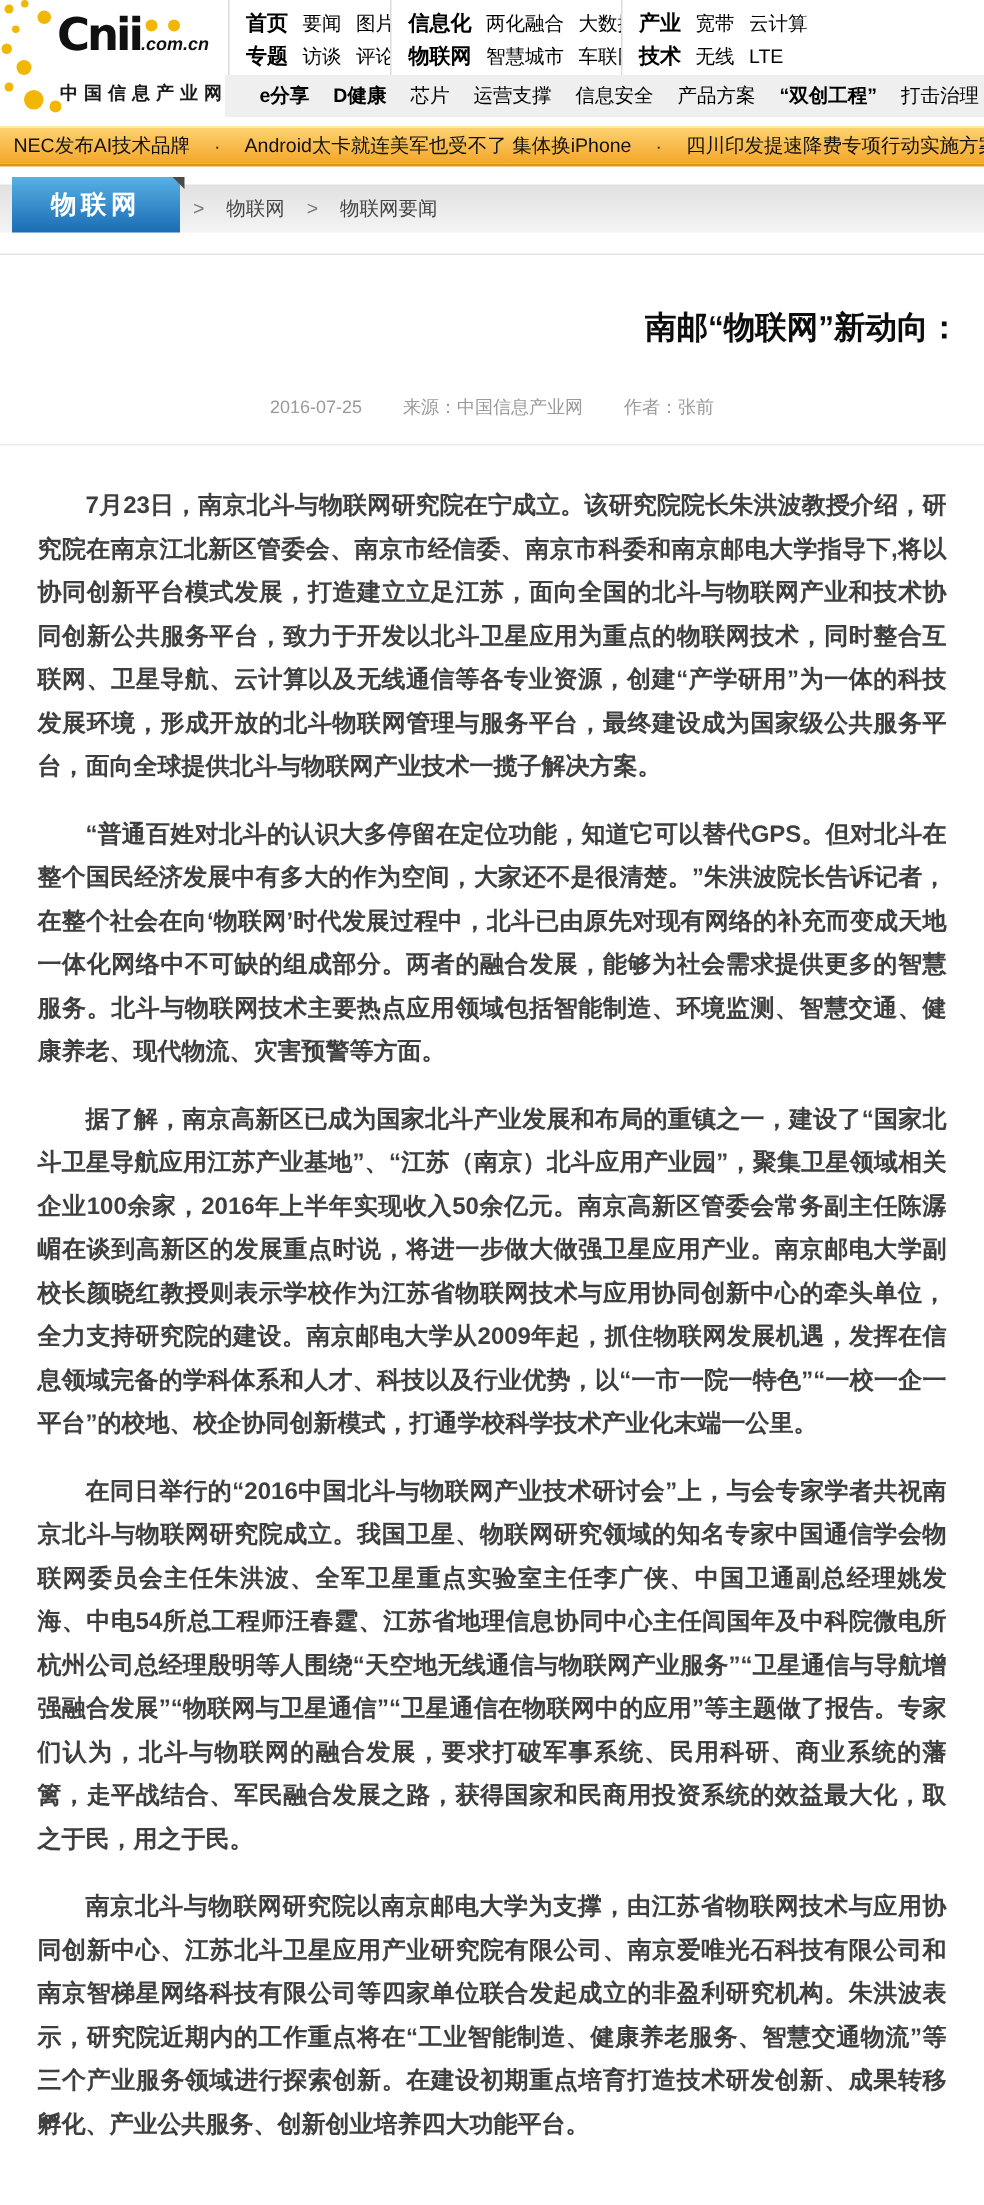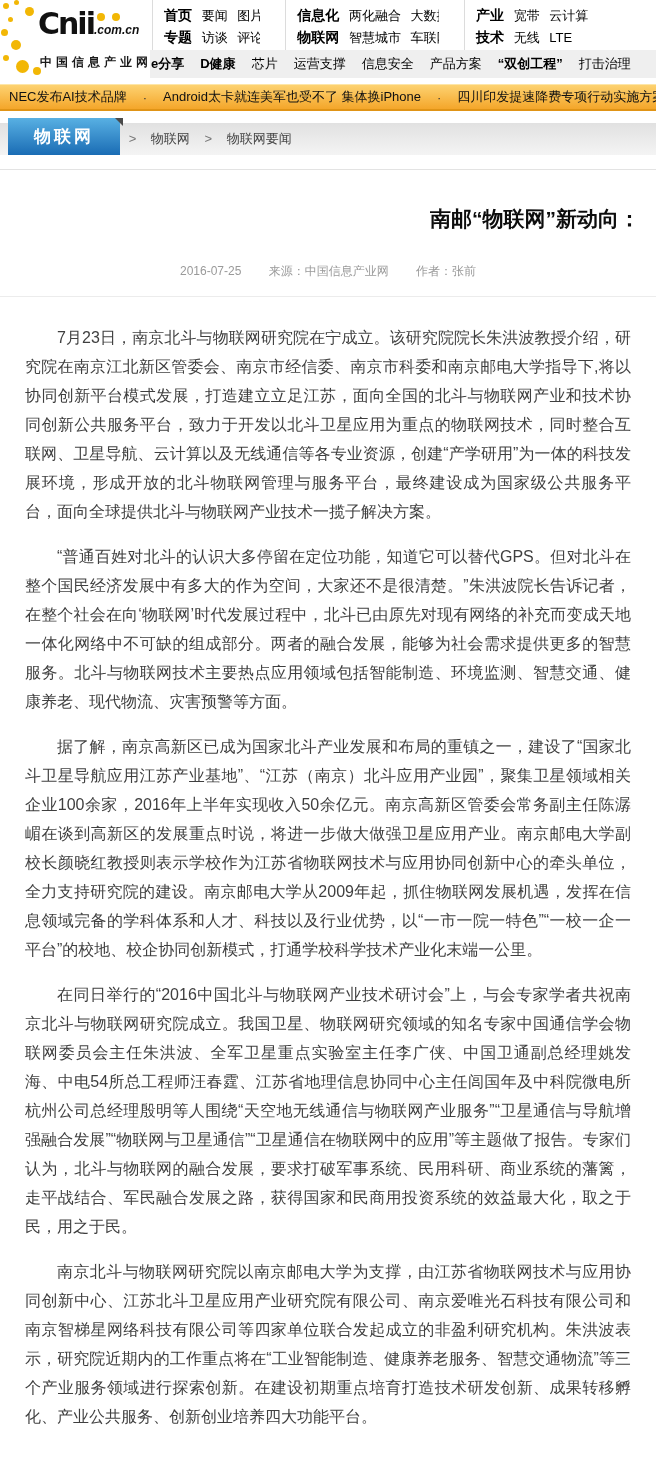--- a/index.html
+++ b/index.html
@@ -23,30 +23,30 @@
   .d7{left:3px;top:55px;width:6px;height:6px;}
   .d8{left:16px;top:60px;width:13px;height:13px;}
   .d9{left:33px;top:67px;width:8px;height:8px;}
   .idot1{left:97px;top:13px;width:8px;height:8px;}
   .idot2{left:112px;top:13px;width:8px;height:8px;}
   .brandline { position:absolute; left:38px; top:6px; white-space:nowrap; }
   .brand { font-weight:900; font-size:30px; letter-spacing:-2px; color:#111; font-family:"DejaVu Sans",sans-serif; }
   .suffix { font-weight:bold; font-style:italic; font-size:12px; color:#111; }
   .tagline { position:absolute; left:40px; top:54px; font-size:12px; font-weight:bold; letter-spacing:4px; color:#1a1a1a; white-space:nowrap; }
 
-  .main-nav { position:absolute; left:152px; top:0; right:0; height:50px; display:flex;gap:25px; }
+  .main-nav { position:absolute; left:152px; top:0; right:0; height:50px; display:flex; }
   .nav-group { border-left:1px solid #dcdcdc; padding:4px 0 0 11px; white-space:nowrap; overflow:hidden; }
   .g1{width:21.5%;} .g2{width:30.5%;} .g3{width:22%;} .g4{width:26%;}
   .nav-row { height:22px; line-height:22px; font-size:13px; }
   .nav-row a { margin-right:6px; color:#000; }
   .nav-row a.main { font-weight:bold; font-size:14px; }
 
   .quick-bar { position:absolute; left:150px; top:50px; right:0; height:28px;
     background:#efefef; display:flex; align-items:center; font-size:13px;
-    white-space:nowrap; overflow:hidden; padding-left:1px; }
+    white-space:nowrap; overflow:hidden; padding-left:23px; }
   .quick-bar a { margin-right:16px; color:#000; }
   .qb-bold { font-weight:bold; }
   .qb-red { color:#e60000; }
   .qb-red-bold { color:#e60000; font-weight:bold; }
 
   
   .ticker { height:27px; margin-top:6px;
     background:linear-gradient(#fdd271,#f4a62a);
     border-top:1px solid #fde6a8; border-bottom:2px solid #e09416;
     display:flex; align-items:center; font-size:13px; color:#111;
@@ -68,21 +68,21 @@
   .top-rule { border:none; border-top:1px solid #e3e3e3; margin:14px 0 0; }
 
   
   .title { margin:30px 16px 0; text-align:right; font-size:21px; font-weight:bold;
     line-height:37px; color:#0d0d0d; }
   .meta { margin-top:26px; text-align:center; font-size:12px; color:#9a9a9a; }
   .meta span { margin:0 12px; }
   .meta-rule { border:none; border-top:1px solid #ececec; margin:16px 0 0; }
   .body-text { margin:26px 25px 0; }
   .body-text p { font-size:16px; line-height:29px; color:#3f3f3f;
-    text-align:justify; text-indent:2em; margin:0 0 16px; }
+    text-align:justify; text-indent:2em; margin:0 0 16px;font-weight:bold; }
 </style>
 </head>
 <body>
 
 <header class="site-header">
   <a class="logo">
     <span>
       <span class="dot d1"></span><span class="dot d2"></span><span class="dot d3"></span>
       <span class="dot d4"></span><span class="dot d5"></span><span class="dot d6"></span>
       <span class="dot d7"></span><span class="dot d8"></span><span class="dot d9"></span>

